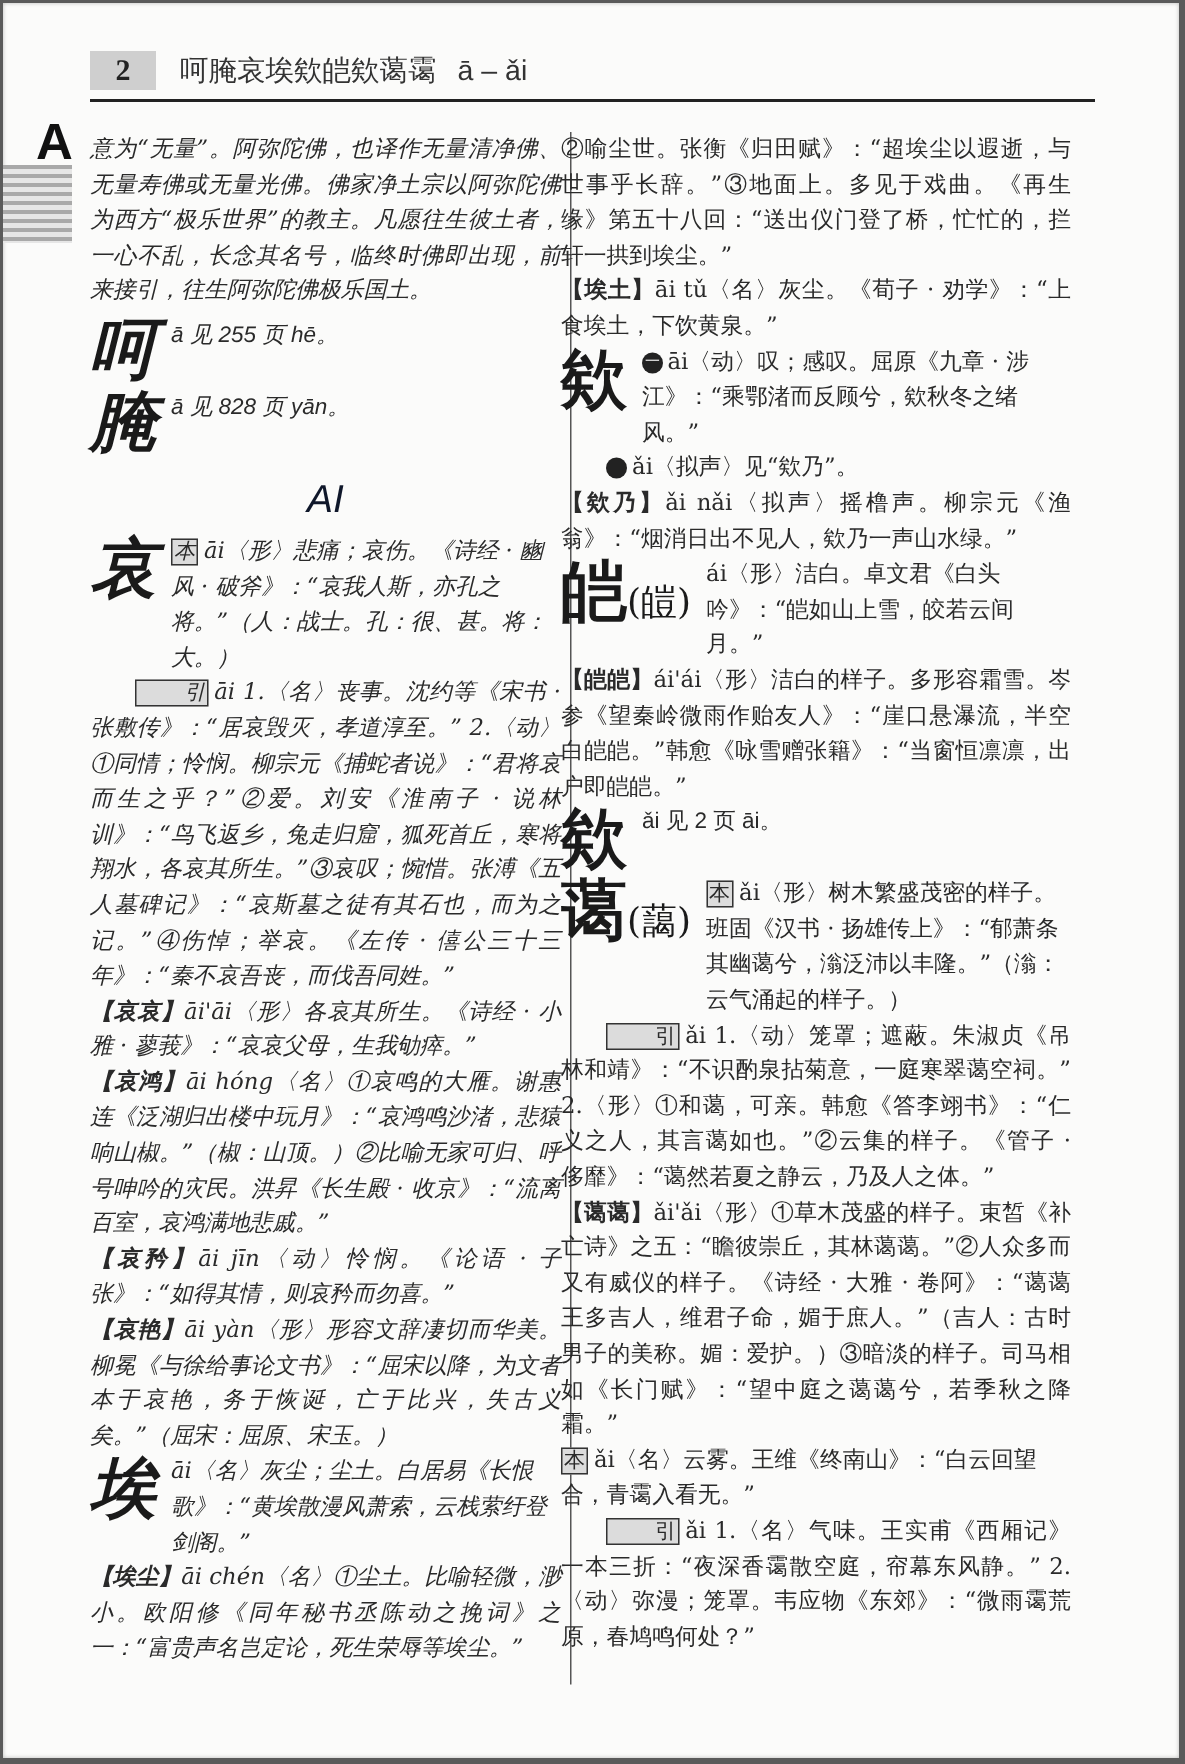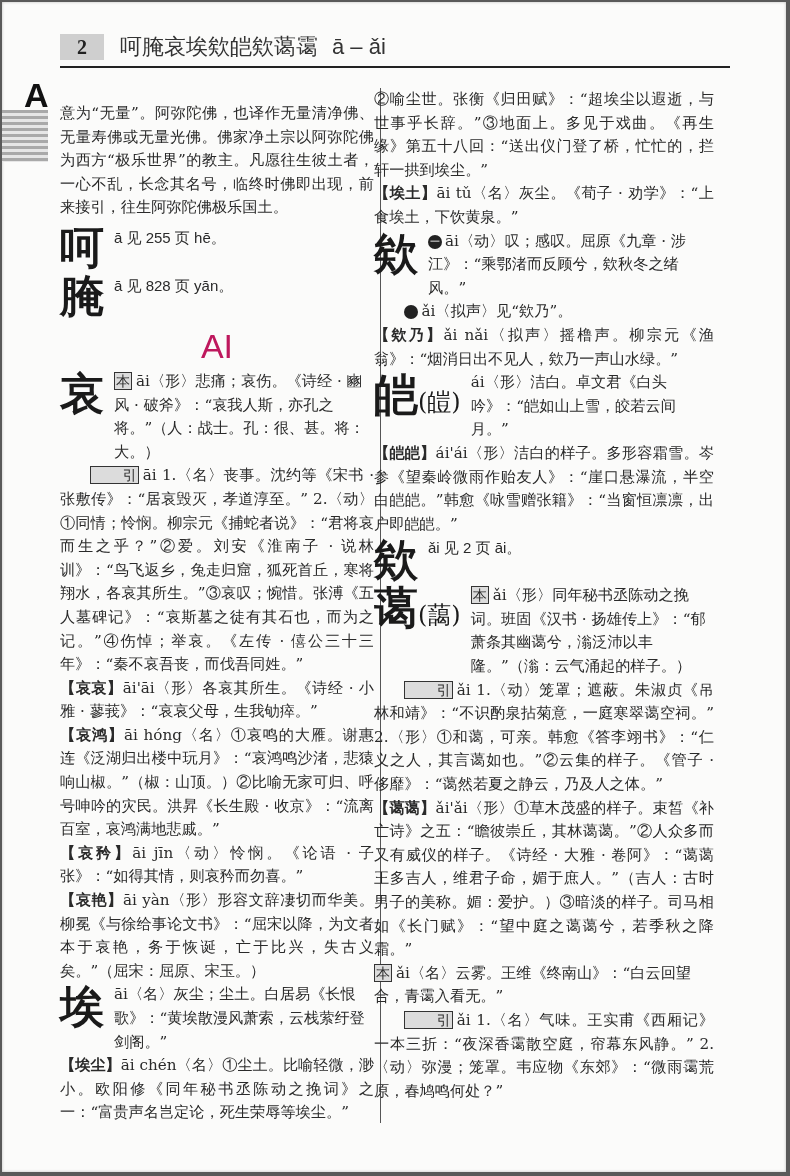--- a/index.html
+++ b/index.html
@@ -3,38 +3,38 @@
 <meta charset="utf-8">
 <style>
   html,body{margin:0;padding:0;}
   body{width:790px;height:1176px;background:#5a5a5a;position:relative;overflow:hidden;
        font-family:"DejaVu Serif","Liberation Serif",serif;color:#222;}
   .page{position:absolute;left:2px;top:2px;width:784px;height:1170px;background:#fbfbfa;
         box-shadow:inset 0 0 3px rgba(0,0,0,.25);}
   .header{position:absolute;left:58px;top:30px;width:670px;height:30px;}
   .pageno{position:absolute;left:0;top:2px;width:44px;height:26px;background:#cfcfcf;
           font-family:"Liberation Serif",serif;font-weight:bold;font-size:20px;text-align:center;line-height:26px;color:#222;}
-  .runhead{position:absolute;left:60px;top:3px;font-size:22px;line-height:24px;color:#333;letter-spacing:0;}
+  .runhead{position:absolute;left:60px;top:3px;font-size:19px;line-height:24px;color:#333;letter-spacing:0;}
   .runhead .py{font-family:"Liberation Sans",sans-serif;margin-left:14px;}
   .rule{position:absolute;left:58px;top:64px;width:670px;height:2px;background:#222;}
   .tab-a{position:absolute;left:0;top:78px;width:46px;height:100px;}
   .tab-a .letter{position:absolute;left:22px;top:-4px;font-family:"Liberation Sans",sans-serif;font-weight:bold;font-size:34px;color:#111;}
   .tab-a .stripes{position:absolute;left:0;top:30px;width:46px;height:52px;
      background:repeating-linear-gradient(#a9a9a9 0 3px,#e6e6e6 3px 6px);}
   .col{position:absolute;font-size:15.2px;line-height:23.6px;color:#2a2a2a;}
-  .col-left{left:58px;top:100px;width:314px;}
+  .col-left{left:58px;top:86px;width:314px;font-style:italic;}
   .col-right{left:372px;top:86px;width:340px;}
   .divider{position:absolute;left:378px;top:86px;width:1px;height:1035px;background:#555;}
   p{margin:0;text-align:justify;}
   .ind{text-indent:2em;}
   .head{display:flex;align-items:flex-start;}
   .big{font-size:44px;line-height:48px;font-weight:bold;color:#1a1a1a;flex:0 0 auto;margin-right:10px;font-family:"DejaVu Serif",serif;}
   .big .trad{font-size:24px;font-weight:normal;}
   .body-after{flex:1;}
-  .section{text-align:center;font-family:"Liberation Sans",sans-serif;font-size:34px;line-height:40px;margin:6px 0 4px;color:#be185d;}
+  .section{text-align:center;font-family:"Liberation Sans",sans-serif;font-size:26px;line-height:40px;margin:6px 0 4px;color:#0f172a;}
   .box{display:inline-block;border:1.5px solid #333;background:#dcdcdc;font-size:14px;line-height:16px;padding:0 1px;margin-right:4px;}
   .circle{display:inline-block;width:14px;height:14px;border-radius:50%;background:#222;color:#fff;font-size:10px;line-height:14px;text-align:center;vertical-align:middle;margin-right:3px;}
   .py{font-family:"Liberation Sans",sans-serif;}
   .xref{font-family:"Liberation Sans",sans-serif;font-size:15px;}
 </style>
 </head>
 <body>
 
 <div class="page">
 
@@ -109,21 +109,21 @@
     <p><b>【皑皑】</b><span>ái'ái〈形〉洁白的样子。多形容霜雪。岑参《望秦岭微雨作贻友人》：“崖口悬瀑流，半空白皑皑。”韩愈《咏雪赠张籍》：“当窗恒凛凛，出户即皑皑。”</span></p>
 
     <div class="head">
       <div class="big">欸</div>
       <div class="body-after xref">ǎi 见 2 页 āi。</div>
     </div>
 
     <div class="head">
       <div class="big"><span>蔼</span><span class="trad">(藹)</span></div>
       <div class="body-after">
-        <span class="box">本</span><span>ǎi〈形〉同年秘书丞陈动之挽词。班固《汉书 · 扬雄传上》：“郁萧条其幽蔼兮，滃泛沛以丰隆。”（滃：云气涌起的样子。）</span>
+        <span class="box">本</span><span>ǎi〈形〉树木繁盛茂密的样子。班固《汉书 · 扬雄传上》：“郁萧条其幽蔼兮，滃泛沛以丰隆。”（滃：云气涌起的样子。）</span>
       </div>
     </div>
     <p class="ind"><span class="box">引</span><span>ǎi 1.〈动〉笼罩；遮蔽。朱淑贞《吊林和靖》：“不识酌泉拈菊意，一庭寒翠蔼空祠。” 2.〈形〉①和蔼，可亲。韩愈《答李翊书》：“仁义之人，其言蔼如也。”②云集的样子。《管子 · 侈靡》：“蔼然若夏之静云，乃及人之体。”</span></p>
     <p><b>【蔼蔼】</b><span>ǎi'ǎi〈形〉①草木茂盛的样子。束皙《补亡诗》之五：“瞻彼崇丘，其林蔼蔼。”②人众多而又有威仪的样子。《诗经 · 大雅 · 卷阿》：“蔼蔼王多吉人，维君子命，媚于庶人。”（吉人：古时男子的美称。媚：爱护。）③暗淡的样子。司马相如《长门赋》：“望中庭之蔼蔼兮，若季秋之降霜。”</span></p>
 
     <div class="head">
       <div class="body-after">
         <span class="box">本</span><span>ǎi〈名〉云雾。王维《终南山》：“白云回望合，青霭入看无。”</span>
       </div>
     </div>

